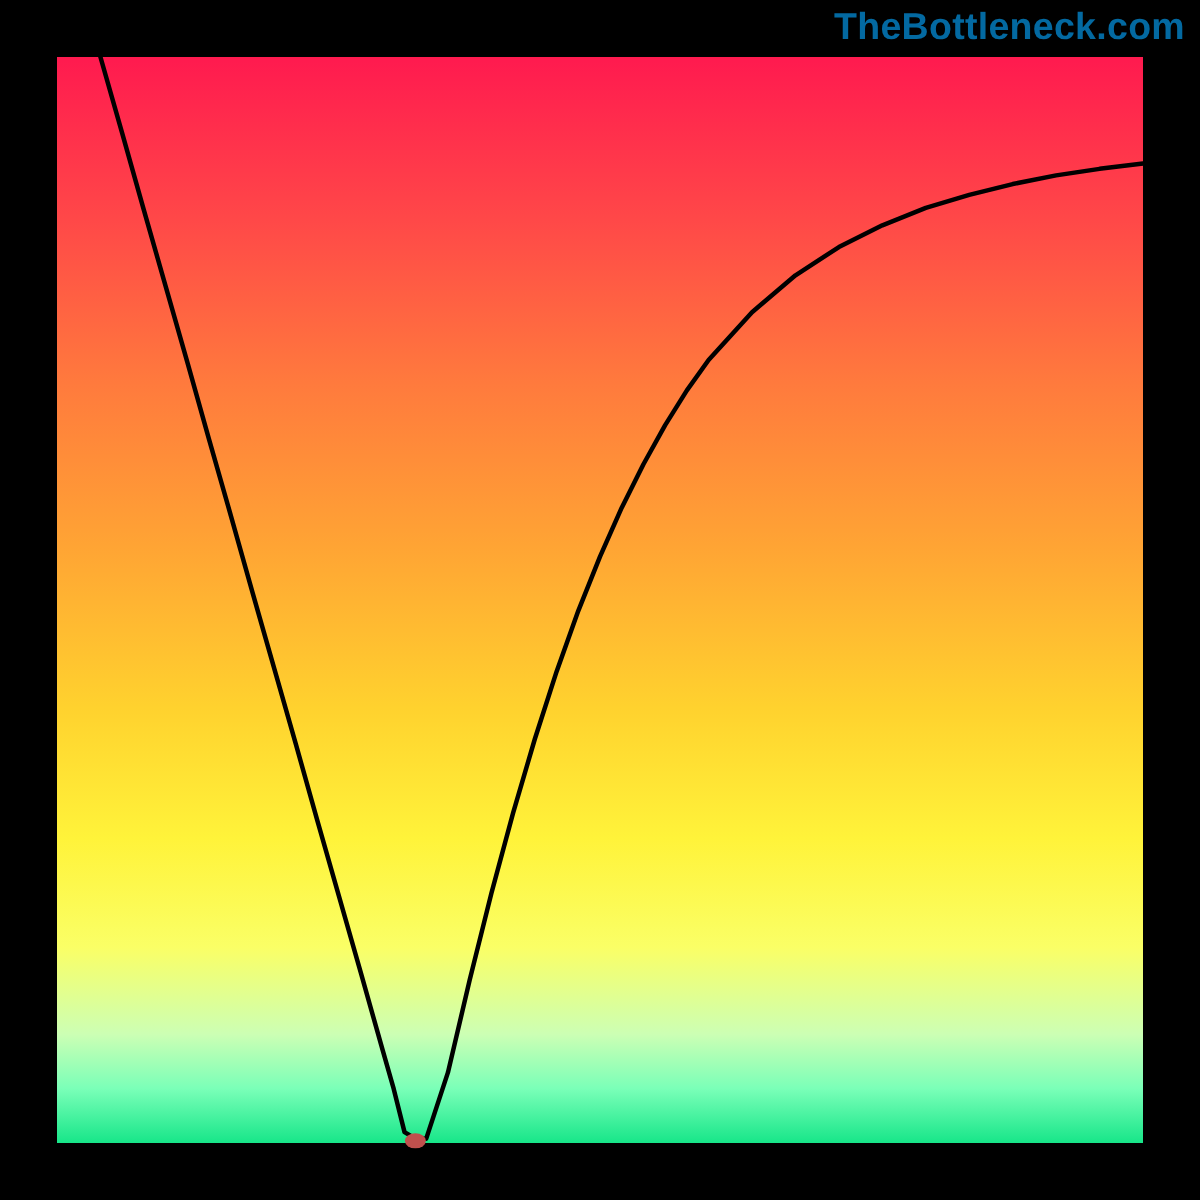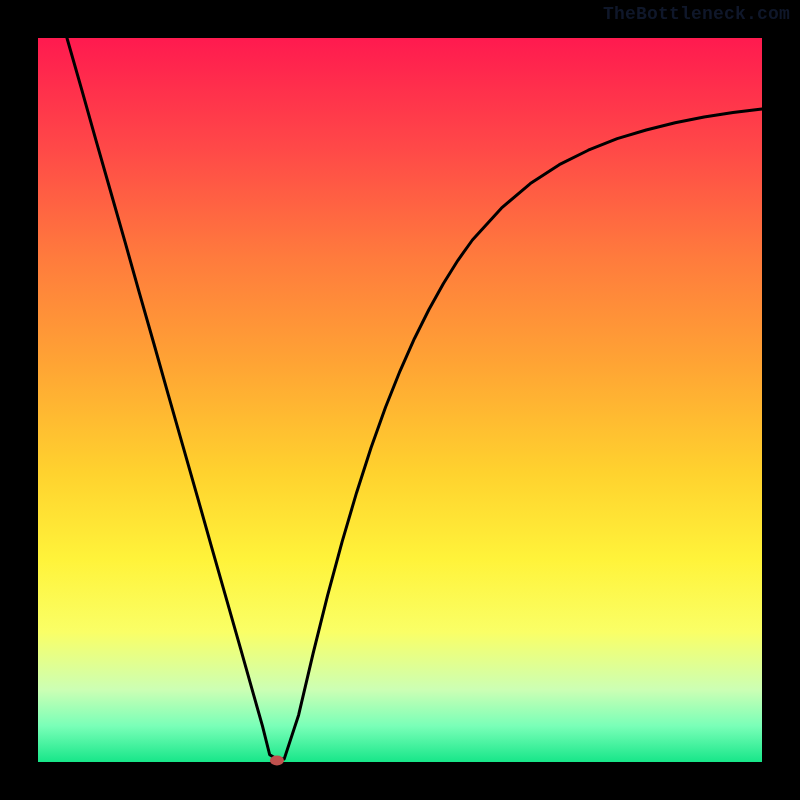--- a/index.html
+++ b/index.html
@@ -14,26 +14,25 @@
   .frame {
     position: relative;
     width: 800px;
     height: 800px;
     box-sizing: border-box;
   }
   .watermark {
     position: absolute;
     top: 4px;
     right: 10px;
-    font-size: 18px;
+    font-size: 25px;
     font-weight: 600;
-    color: #0f172a;
+    color: #0369a1;
     letter-spacing: 0.2px;
     z-index: 20;
-    font-family: Liberation Mono, monospace;
   }
   svg.chart {
     display: block;
     position: absolute;
     top: 0;
     left: 0;
     width: 800px;
     height: 800px;
   }
 </style>

